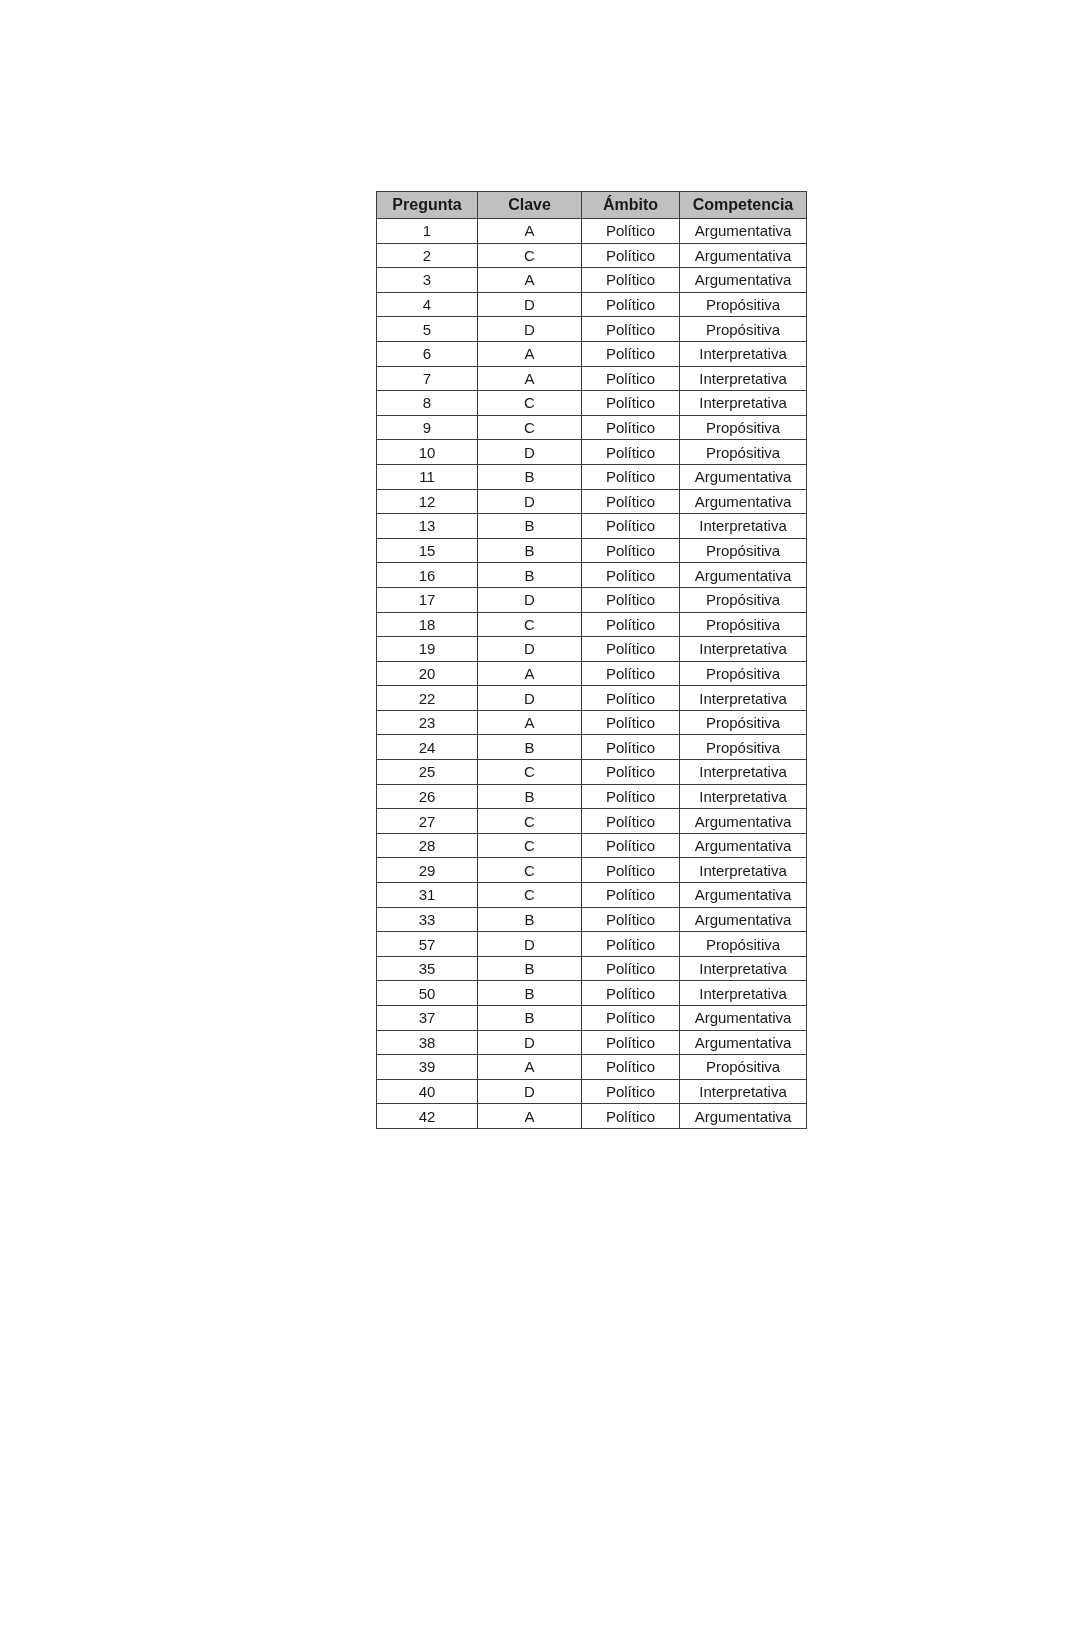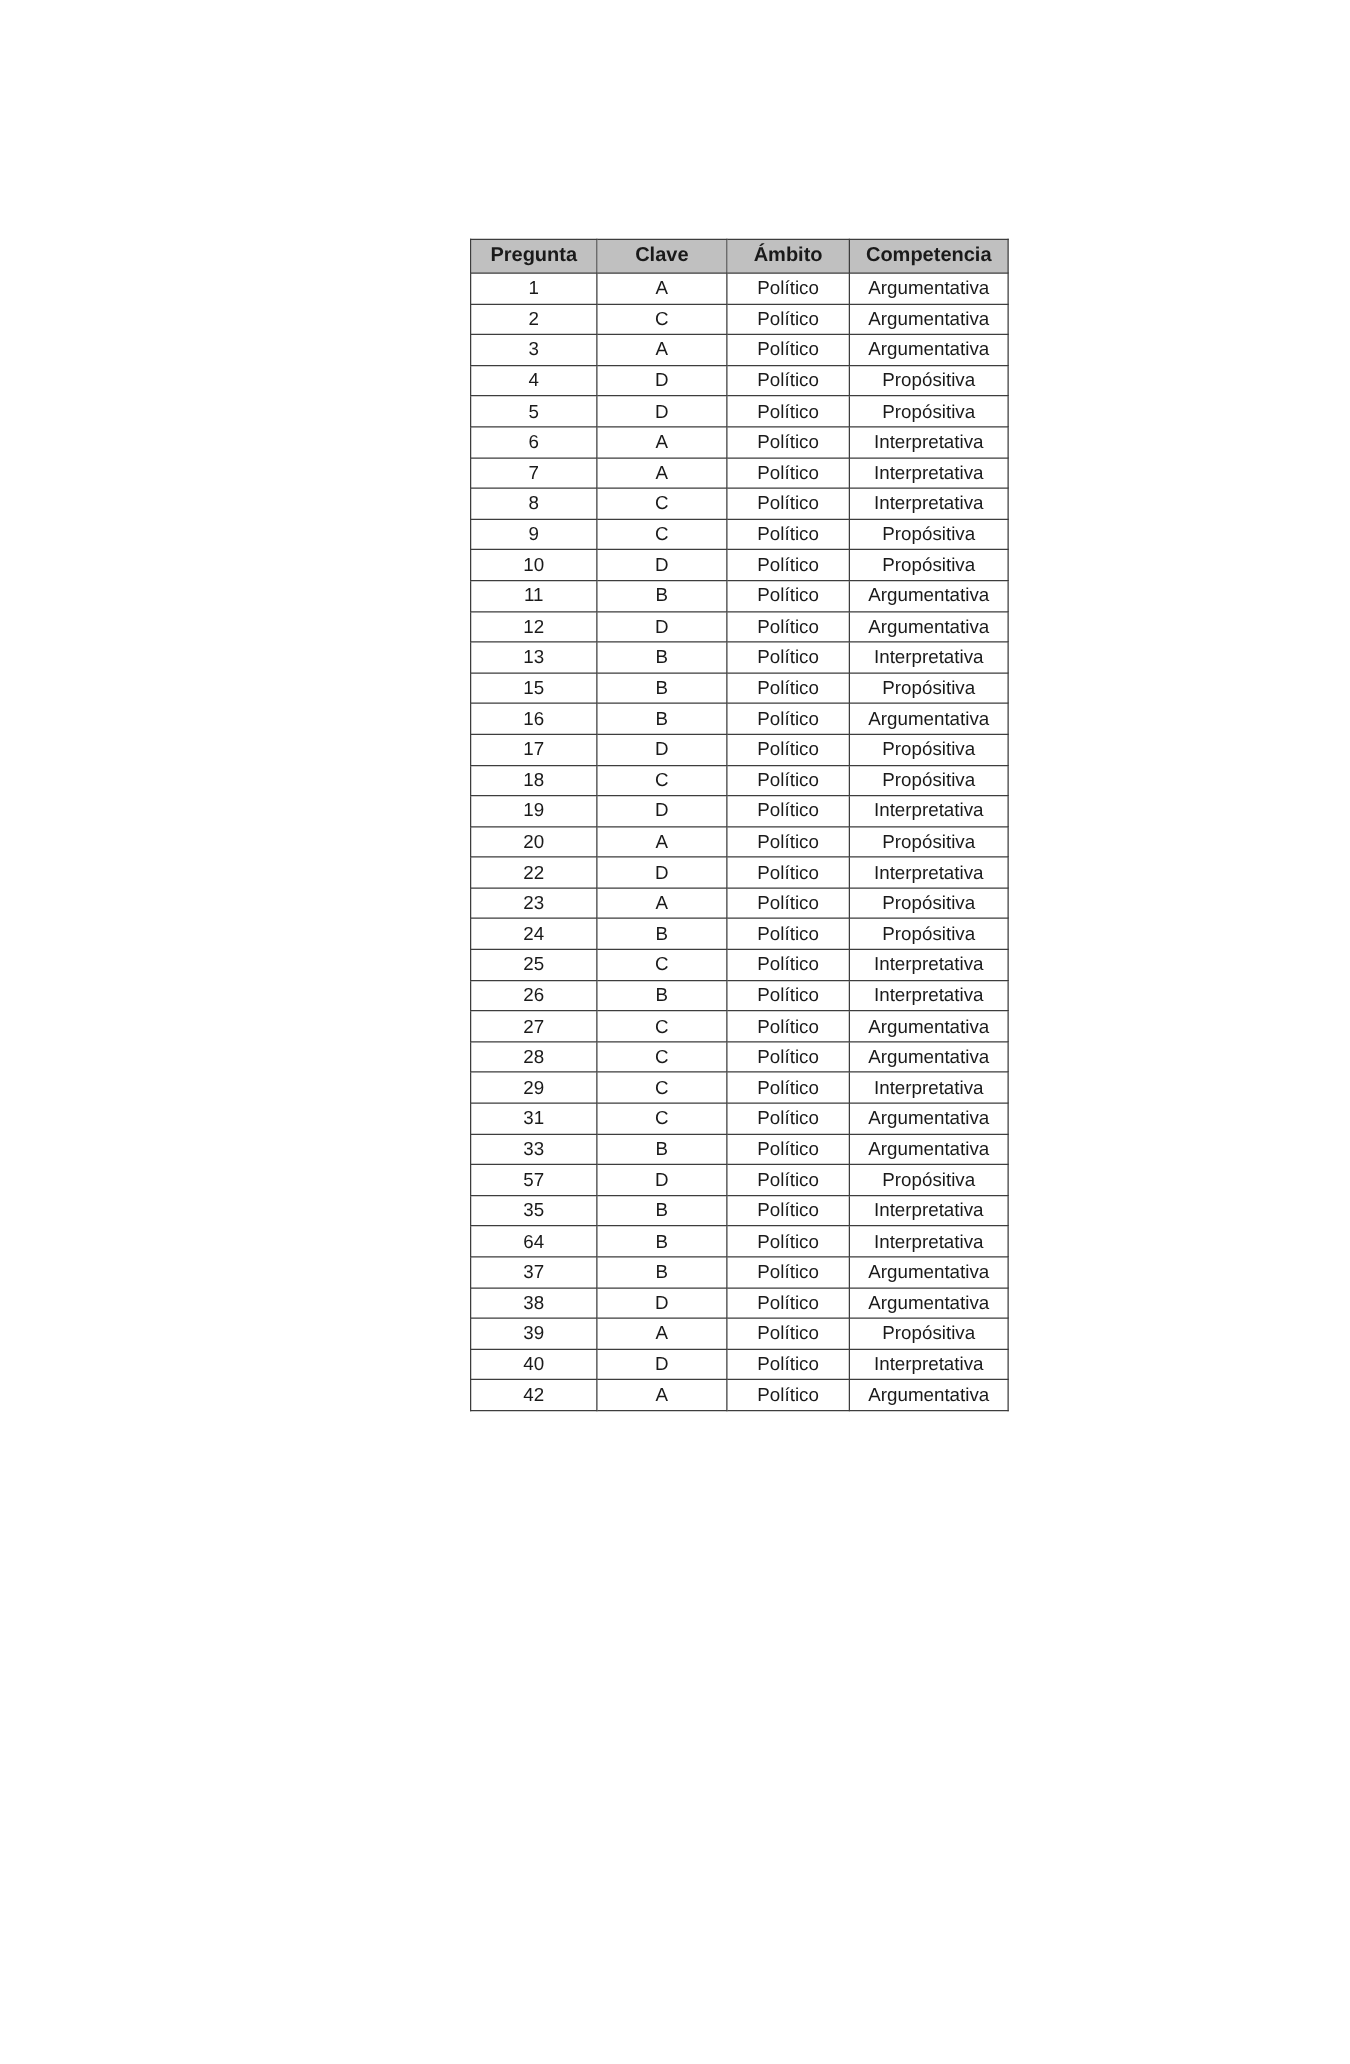--- a/index.html
+++ b/index.html
@@ -285,21 +285,21 @@
   </tr>
 
   <tr>
     <td>35</td>
     <td>B</td>
     <td>Político</td>
     <td>Interpretativa</td>
   </tr>
 
   <tr>
-    <td>64</td>
+    <td>50</td>
     <td>B</td>
     <td>Político</td>
     <td>Interpretativa</td>
   </tr>
 
   <tr>
     <td>37</td>
     <td>B</td>
     <td>Político</td>
     <td>Argumentativa</td>

